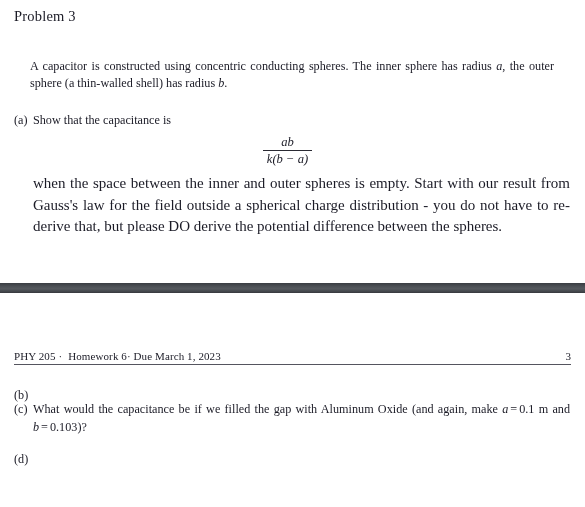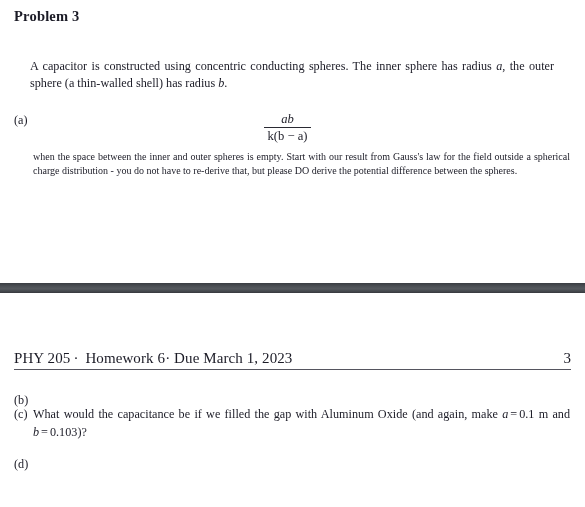--- a/index.html
+++ b/index.html
@@ -39,21 +39,21 @@
                 #3a3d42 0%,
                 #4c5055 35%,
                 #55595e 58%,
                 #43464b 85%,
                 #36383d 100%);
   }
 
   
   .problem-title {
     font-size: 14.5px;
-    font-weight: bold;
+    font-weight: normal;
     letter-spacing: 0.2px;
     margin: 0;
     padding: 7px 0 0 14px;
     line-height: 1.25;
   }
 
   
   .body-par {
     margin: 16px;
     padding: 0 15px 0 14px;
@@ -83,21 +83,21 @@
     text-align: left;
     font-size: 12.2px;
   }
   .item-a { margin-top: 19px; }
   .item-b { margin-top: 0; }
   .item-c { margin-top: 14px; }
   .item-d { margin-top: 15px; }
 
   .item-continue {
     padding: 0 15px 0 33px;
-    font-size: 10px;
+    font-size: 15px;
     line-height: 1.42;
     text-align: justify;
     text-justify: inter-word;
   }
 
   
   .math {
     font-family: "Liberation Serif", "DejaVu Serif", serif;
     font-style: italic;
   }
@@ -127,34 +127,35 @@
     padding: 0 5px 1px 5px;
     font-style: italic;
   }
   .frac-bar {
     width: 100%;
     height: 1px;
     background: #2a2a33;
   }
   .frac-den {
     padding: 1px 4px 0 4px;
+    font-style: italic;
     white-space: nowrap;
   }
 
   
   .footer {
     position: relative;
     margin: 0 14px;
     padding-top: 57px;
   }
   .footer-row {
     display: flex;
     justify-content: space-between;
     align-items: baseline;
-    font-size: 15px;
+    font-size: 11px;
     padding-bottom: 2px;
     letter-spacing: 0.1px;
   }
   .footer-left {
     white-space: nowrap;
   }
   .footer-sep {
     padding: 0 3px;
   }
   .footer-rule {
@@ -173,20 +174,21 @@
 <body>
 
 <div class="page page-top">
 
   <h1 class="problem-title">Problem 3</h1>
 
   <p class="body-par par-intro">A capacitor is constructed using concentric conducting spheres. The inner sphere has radius <span class="math">a</span>, the outer sphere (a thin-walled shell) has radius <span class="math">b</span>.</p>
 
   <div class="item item-a">
     <span class="item-label">(a)</span>
+    <span>Show that the capacitance is</span>
   </div>
 
   <div class="display-math">
     <span class="frac">
       <span class="frac-num">ab</span>
       <span class="frac-bar"></span>
       <span class="frac-den">k(b − a)</span>
     </span>
   </div>
 

